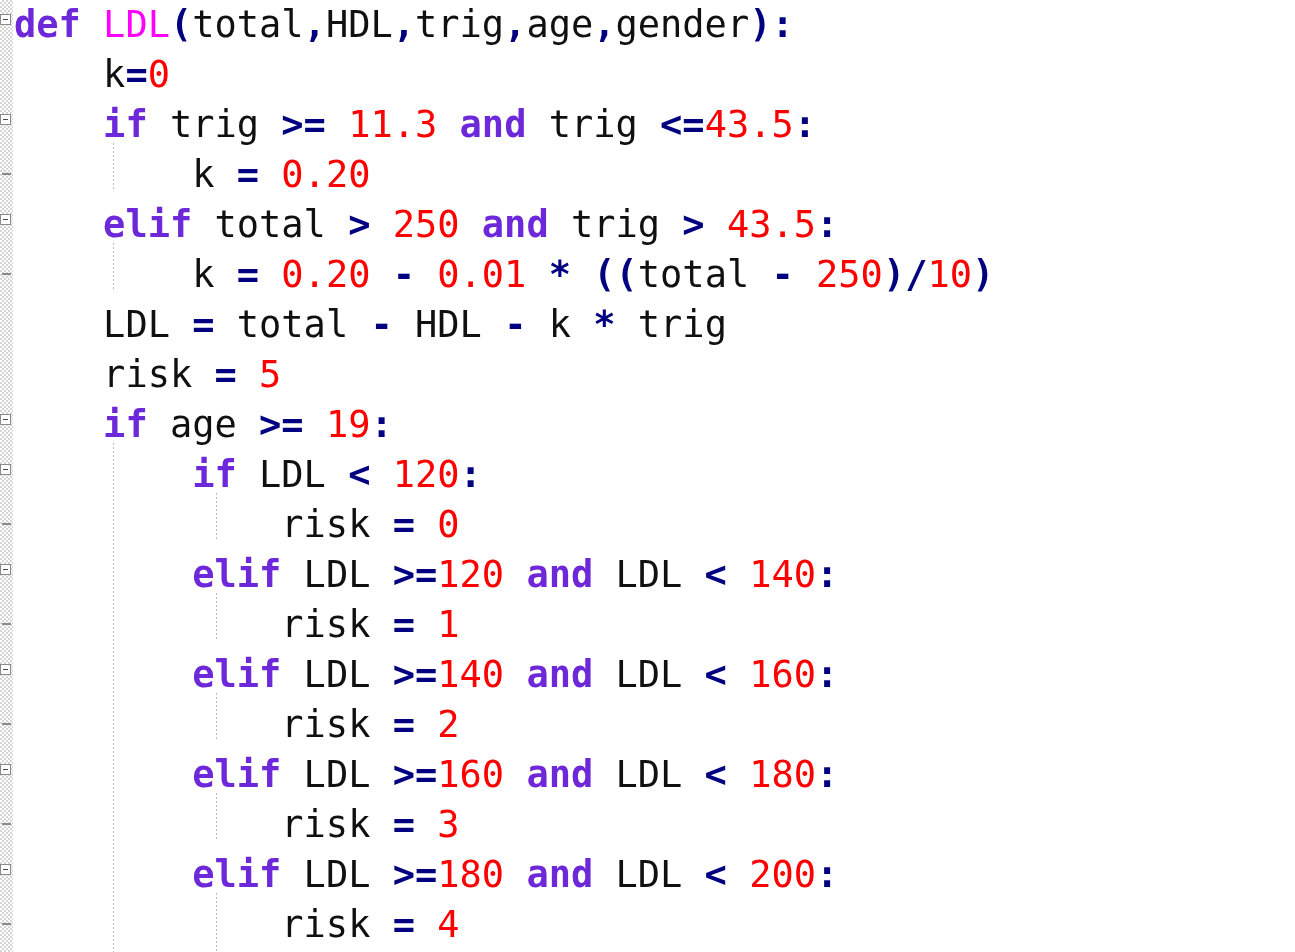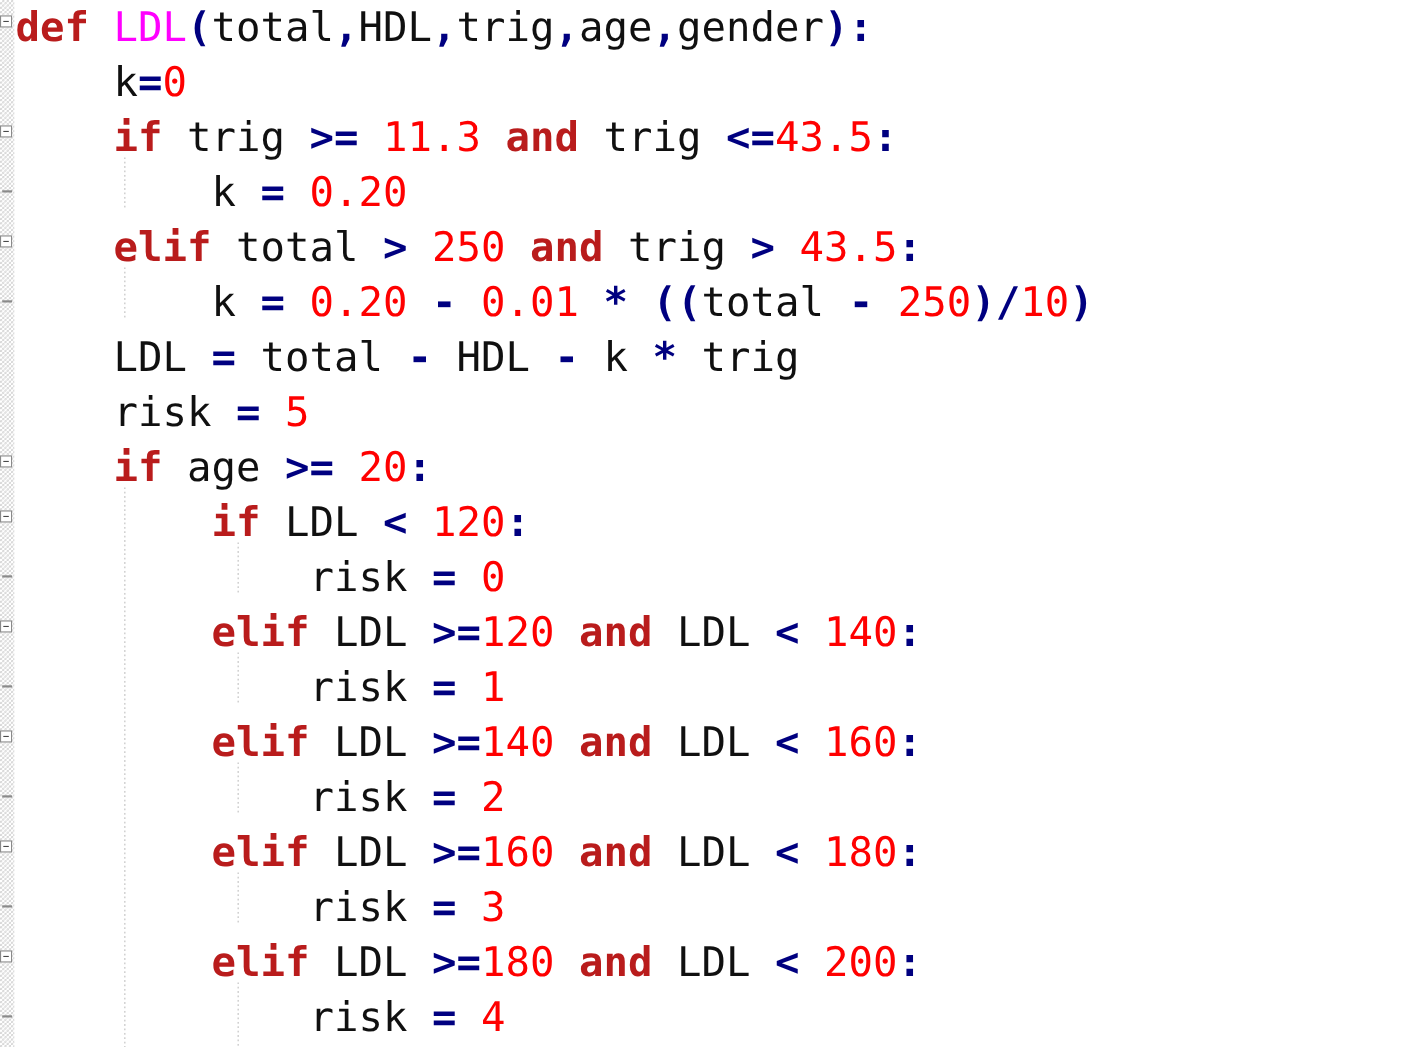--- a/index.html
+++ b/index.html
@@ -98,21 +98,21 @@
     width: 1295px;
     height: 50px;
     line-height: 50px;
     white-space: pre;
     font-size: 37px;
     letter-spacing: 0px;
     z-index: 5;
   }
 
   
-  .tok-kw      { color: #b91c1c; font-weight: bold; }   
+  .tok-kw      { color: #6d28d9; font-weight: bold; }   
   .tok-fn      { color: #ff00ff; font-weight: normal; } 
   .tok-id      { color: #101010; font-weight: normal; } 
   .tok-num     { color: #ff0000; font-weight: normal; } 
   .tok-op      { color: #000080; font-weight: bold; }   
 </style>
 </head>
 <body>
 
 <div id="editor">
 
@@ -145,21 +145,21 @@
       <div class="indent-guide" style="left: 216px; top: 793px; height: 47px;"></div>
       <div class="indent-guide" style="left: 216px; top: 893px; height: 59px;"></div>
       <div class="code-line" style="top: 0px; padding-left: 14px;"><span class="tok-kw">def</span><span class="tok-id"> </span><span class="tok-fn">LDL</span><span class="tok-op">(</span><span class="tok-id">total</span><span class="tok-op">,</span><span class="tok-id">HDL</span><span class="tok-op">,</span><span class="tok-id">trig</span><span class="tok-op">,</span><span class="tok-id">age</span><span class="tok-op">,</span><span class="tok-id">gender</span><span class="tok-op">)</span><span class="tok-op">:</span></div>
       <div class="code-line" style="top: 50px; padding-left: 14px;"><span class="tok-id">    </span><span class="tok-id">k</span><span class="tok-op">=</span><span class="tok-num">0</span></div>
       <div class="code-line" style="top: 100px; padding-left: 14px;"><span class="tok-id">    </span><span class="tok-kw">if</span><span class="tok-id"> </span><span class="tok-id">trig</span><span class="tok-id"> </span><span class="tok-op">&gt;=</span><span class="tok-id"> </span><span class="tok-num">11.3</span><span class="tok-id"> </span><span class="tok-kw">and</span><span class="tok-id"> </span><span class="tok-id">trig</span><span class="tok-id"> </span><span class="tok-op">&lt;=</span><span class="tok-num">43.5</span><span class="tok-op">:</span></div>
       <div class="code-line" style="top: 150px; padding-left: 14px;"><span class="tok-id">        </span><span class="tok-id">k</span><span class="tok-id"> </span><span class="tok-op">=</span><span class="tok-id"> </span><span class="tok-num">0.20</span></div>
       <div class="code-line" style="top: 200px; padding-left: 14px;"><span class="tok-id">    </span><span class="tok-kw">elif</span><span class="tok-id"> </span><span class="tok-id">total</span><span class="tok-id"> </span><span class="tok-op">&gt;</span><span class="tok-id"> </span><span class="tok-num">250</span><span class="tok-id"> </span><span class="tok-kw">and</span><span class="tok-id"> </span><span class="tok-id">trig</span><span class="tok-id"> </span><span class="tok-op">&gt;</span><span class="tok-id"> </span><span class="tok-num">43.5</span><span class="tok-op">:</span></div>
       <div class="code-line" style="top: 250px; padding-left: 14px;"><span class="tok-id">        </span><span class="tok-id">k</span><span class="tok-id"> </span><span class="tok-op">=</span><span class="tok-id"> </span><span class="tok-num">0.20</span><span class="tok-id"> </span><span class="tok-op">-</span><span class="tok-id"> </span><span class="tok-num">0.01</span><span class="tok-id"> </span><span class="tok-op">*</span><span class="tok-id"> </span><span class="tok-op">((</span><span class="tok-id">total</span><span class="tok-id"> </span><span class="tok-op">-</span><span class="tok-id"> </span><span class="tok-num">250</span><span class="tok-op">)/</span><span class="tok-num">10</span><span class="tok-op">)</span></div>
       <div class="code-line" style="top: 300px; padding-left: 14px;"><span class="tok-id">    </span><span class="tok-id">LDL</span><span class="tok-id"> </span><span class="tok-op">=</span><span class="tok-id"> </span><span class="tok-id">total</span><span class="tok-id"> </span><span class="tok-op">-</span><span class="tok-id"> </span><span class="tok-id">HDL</span><span class="tok-id"> </span><span class="tok-op">-</span><span class="tok-id"> </span><span class="tok-id">k</span><span class="tok-id"> </span><span class="tok-op">*</span><span class="tok-id"> </span><span class="tok-id">trig</span></div>
       <div class="code-line" style="top: 350px; padding-left: 14px;"><span class="tok-id">    </span><span class="tok-id">risk</span><span class="tok-id"> </span><span class="tok-op">=</span><span class="tok-id"> </span><span class="tok-num">5</span></div>
-      <div class="code-line" style="top: 400px; padding-left: 14px;"><span class="tok-id">    </span><span class="tok-kw">if</span><span class="tok-id"> </span><span class="tok-id">age</span><span class="tok-id"> </span><span class="tok-op">&gt;=</span><span class="tok-id"> </span><span class="tok-num">20</span><span class="tok-op">:</span></div>
+      <div class="code-line" style="top: 400px; padding-left: 14px;"><span class="tok-id">    </span><span class="tok-kw">if</span><span class="tok-id"> </span><span class="tok-id">age</span><span class="tok-id"> </span><span class="tok-op">&gt;=</span><span class="tok-id"> </span><span class="tok-num">19</span><span class="tok-op">:</span></div>
       <div class="code-line" style="top: 450px; padding-left: 14px;"><span class="tok-id">        </span><span class="tok-kw">if</span><span class="tok-id"> </span><span class="tok-id">LDL</span><span class="tok-id"> </span><span class="tok-op">&lt;</span><span class="tok-id"> </span><span class="tok-num">120</span><span class="tok-op">:</span></div>
       <div class="code-line" style="top: 500px; padding-left: 14px;"><span class="tok-id">            </span><span class="tok-id">risk</span><span class="tok-id"> </span><span class="tok-op">=</span><span class="tok-id"> </span><span class="tok-num">0</span></div>
       <div class="code-line" style="top: 550px; padding-left: 14px;"><span class="tok-id">        </span><span class="tok-kw">elif</span><span class="tok-id"> </span><span class="tok-id">LDL</span><span class="tok-id"> </span><span class="tok-op">&gt;=</span><span class="tok-num">120</span><span class="tok-id"> </span><span class="tok-kw">and</span><span class="tok-id"> </span><span class="tok-id">LDL</span><span class="tok-id"> </span><span class="tok-op">&lt;</span><span class="tok-id"> </span><span class="tok-num">140</span><span class="tok-op">:</span></div>
       <div class="code-line" style="top: 600px; padding-left: 14px;"><span class="tok-id">            </span><span class="tok-id">risk</span><span class="tok-id"> </span><span class="tok-op">=</span><span class="tok-id"> </span><span class="tok-num">1</span></div>
       <div class="code-line" style="top: 650px; padding-left: 14px;"><span class="tok-id">        </span><span class="tok-kw">elif</span><span class="tok-id"> </span><span class="tok-id">LDL</span><span class="tok-id"> </span><span class="tok-op">&gt;=</span><span class="tok-num">140</span><span class="tok-id"> </span><span class="tok-kw">and</span><span class="tok-id"> </span><span class="tok-id">LDL</span><span class="tok-id"> </span><span class="tok-op">&lt;</span><span class="tok-id"> </span><span class="tok-num">160</span><span class="tok-op">:</span></div>
       <div class="code-line" style="top: 700px; padding-left: 14px;"><span class="tok-id">            </span><span class="tok-id">risk</span><span class="tok-id"> </span><span class="tok-op">=</span><span class="tok-id"> </span><span class="tok-num">2</span></div>
       <div class="code-line" style="top: 750px; padding-left: 14px;"><span class="tok-id">        </span><span class="tok-kw">elif</span><span class="tok-id"> </span><span class="tok-id">LDL</span><span class="tok-id"> </span><span class="tok-op">&gt;=</span><span class="tok-num">160</span><span class="tok-id"> </span><span class="tok-kw">and</span><span class="tok-id"> </span><span class="tok-id">LDL</span><span class="tok-id"> </span><span class="tok-op">&lt;</span><span class="tok-id"> </span><span class="tok-num">180</span><span class="tok-op">:</span></div>
       <div class="code-line" style="top: 800px; padding-left: 14px;"><span class="tok-id">            </span><span class="tok-id">risk</span><span class="tok-id"> </span><span class="tok-op">=</span><span class="tok-id"> </span><span class="tok-num">3</span></div>
       <div class="code-line" style="top: 850px; padding-left: 14px;"><span class="tok-id">        </span><span class="tok-kw">elif</span><span class="tok-id"> </span><span class="tok-id">LDL</span><span class="tok-id"> </span><span class="tok-op">&gt;=</span><span class="tok-num">180</span><span class="tok-id"> </span><span class="tok-kw">and</span><span class="tok-id"> </span><span class="tok-id">LDL</span><span class="tok-id"> </span><span class="tok-op">&lt;</span><span class="tok-id"> </span><span class="tok-num">200</span><span class="tok-op">:</span></div>
       <div class="code-line" style="top: 900px; padding-left: 14px;"><span class="tok-id">            </span><span class="tok-id">risk</span><span class="tok-id"> </span><span class="tok-op">=</span><span class="tok-id"> </span><span class="tok-num">4</span></div>

